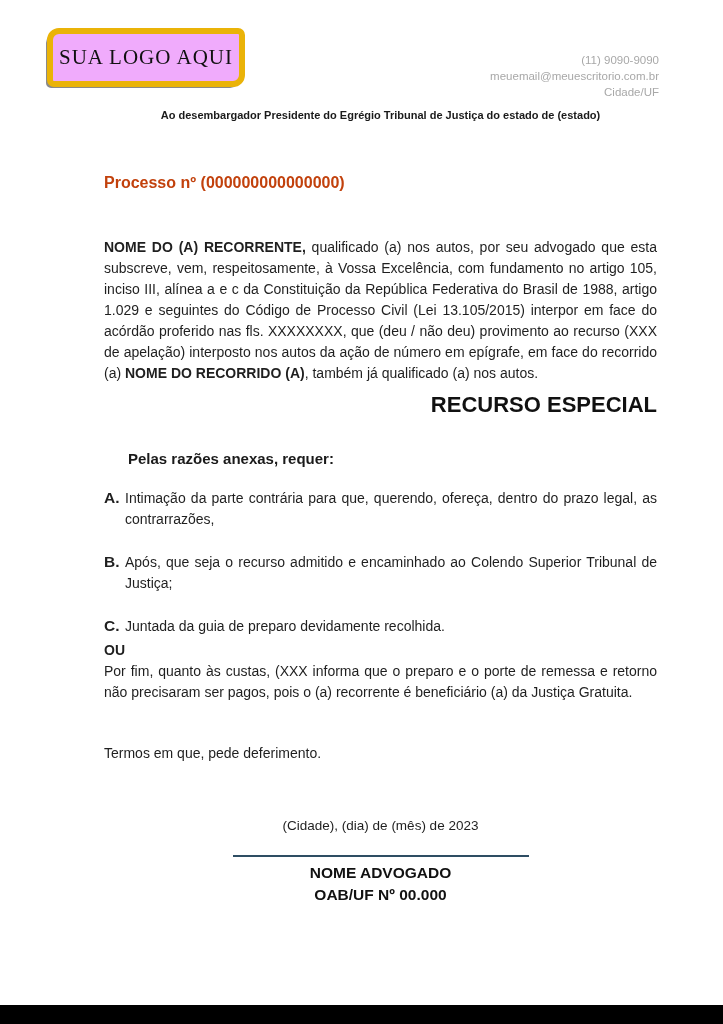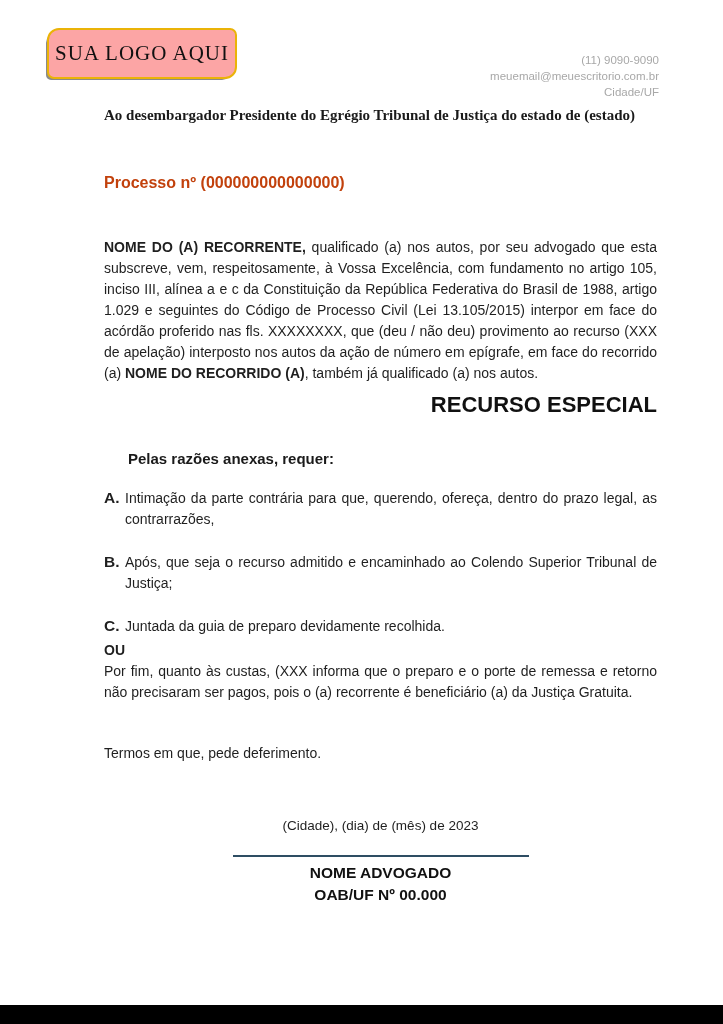--- a/index.html
+++ b/index.html
@@ -17,27 +17,27 @@
     color: #1f1f1f;
   }
 
   
   .logo-box {
     position: absolute;
     left: 47px;
     top: 28px;
     width: 186px;
     height: 47px;
-    border: 2px solid #eab308;
+    border: 6px solid #eab308;
     border-radius: 12px 7px 12px 7px;
     box-shadow: -3px 3px 0 -2px #8a8a8a;
     display: flex;
     align-items: center;
     justify-content: center;
-    background: #fca5a5;
+    background: #f0abfc;
   }
   .logo-text {
     font-family: "Liberation Serif", "DejaVu Serif", serif;
     font-size: 21px;
     letter-spacing: 1px;
     color: #111;
     white-space: nowrap;
   }
   .contact-block {
     position: absolute;
@@ -52,26 +52,25 @@
 
   
   .content {
     position: absolute;
     left: 104px;
     width: 553px;
   }
 
   .addressee {
     top: 103px;
-    text-align: left;
-    font-weight: bold;
-    font-size: 15px;
+    text-align: center;
+    font-weight: bold;
+    font-size: 11px;
     line-height: 25px;
     color: #1a1a1a;
-    font-family: Liberation Serif, serif;
   }
   .process-line {
     top: 174px;
     font-weight: bold;
     font-size: 16px;
     color: #c2410c;
   }
   .intro-paragraph {
     top: 237px;
     font-size: 14px;

